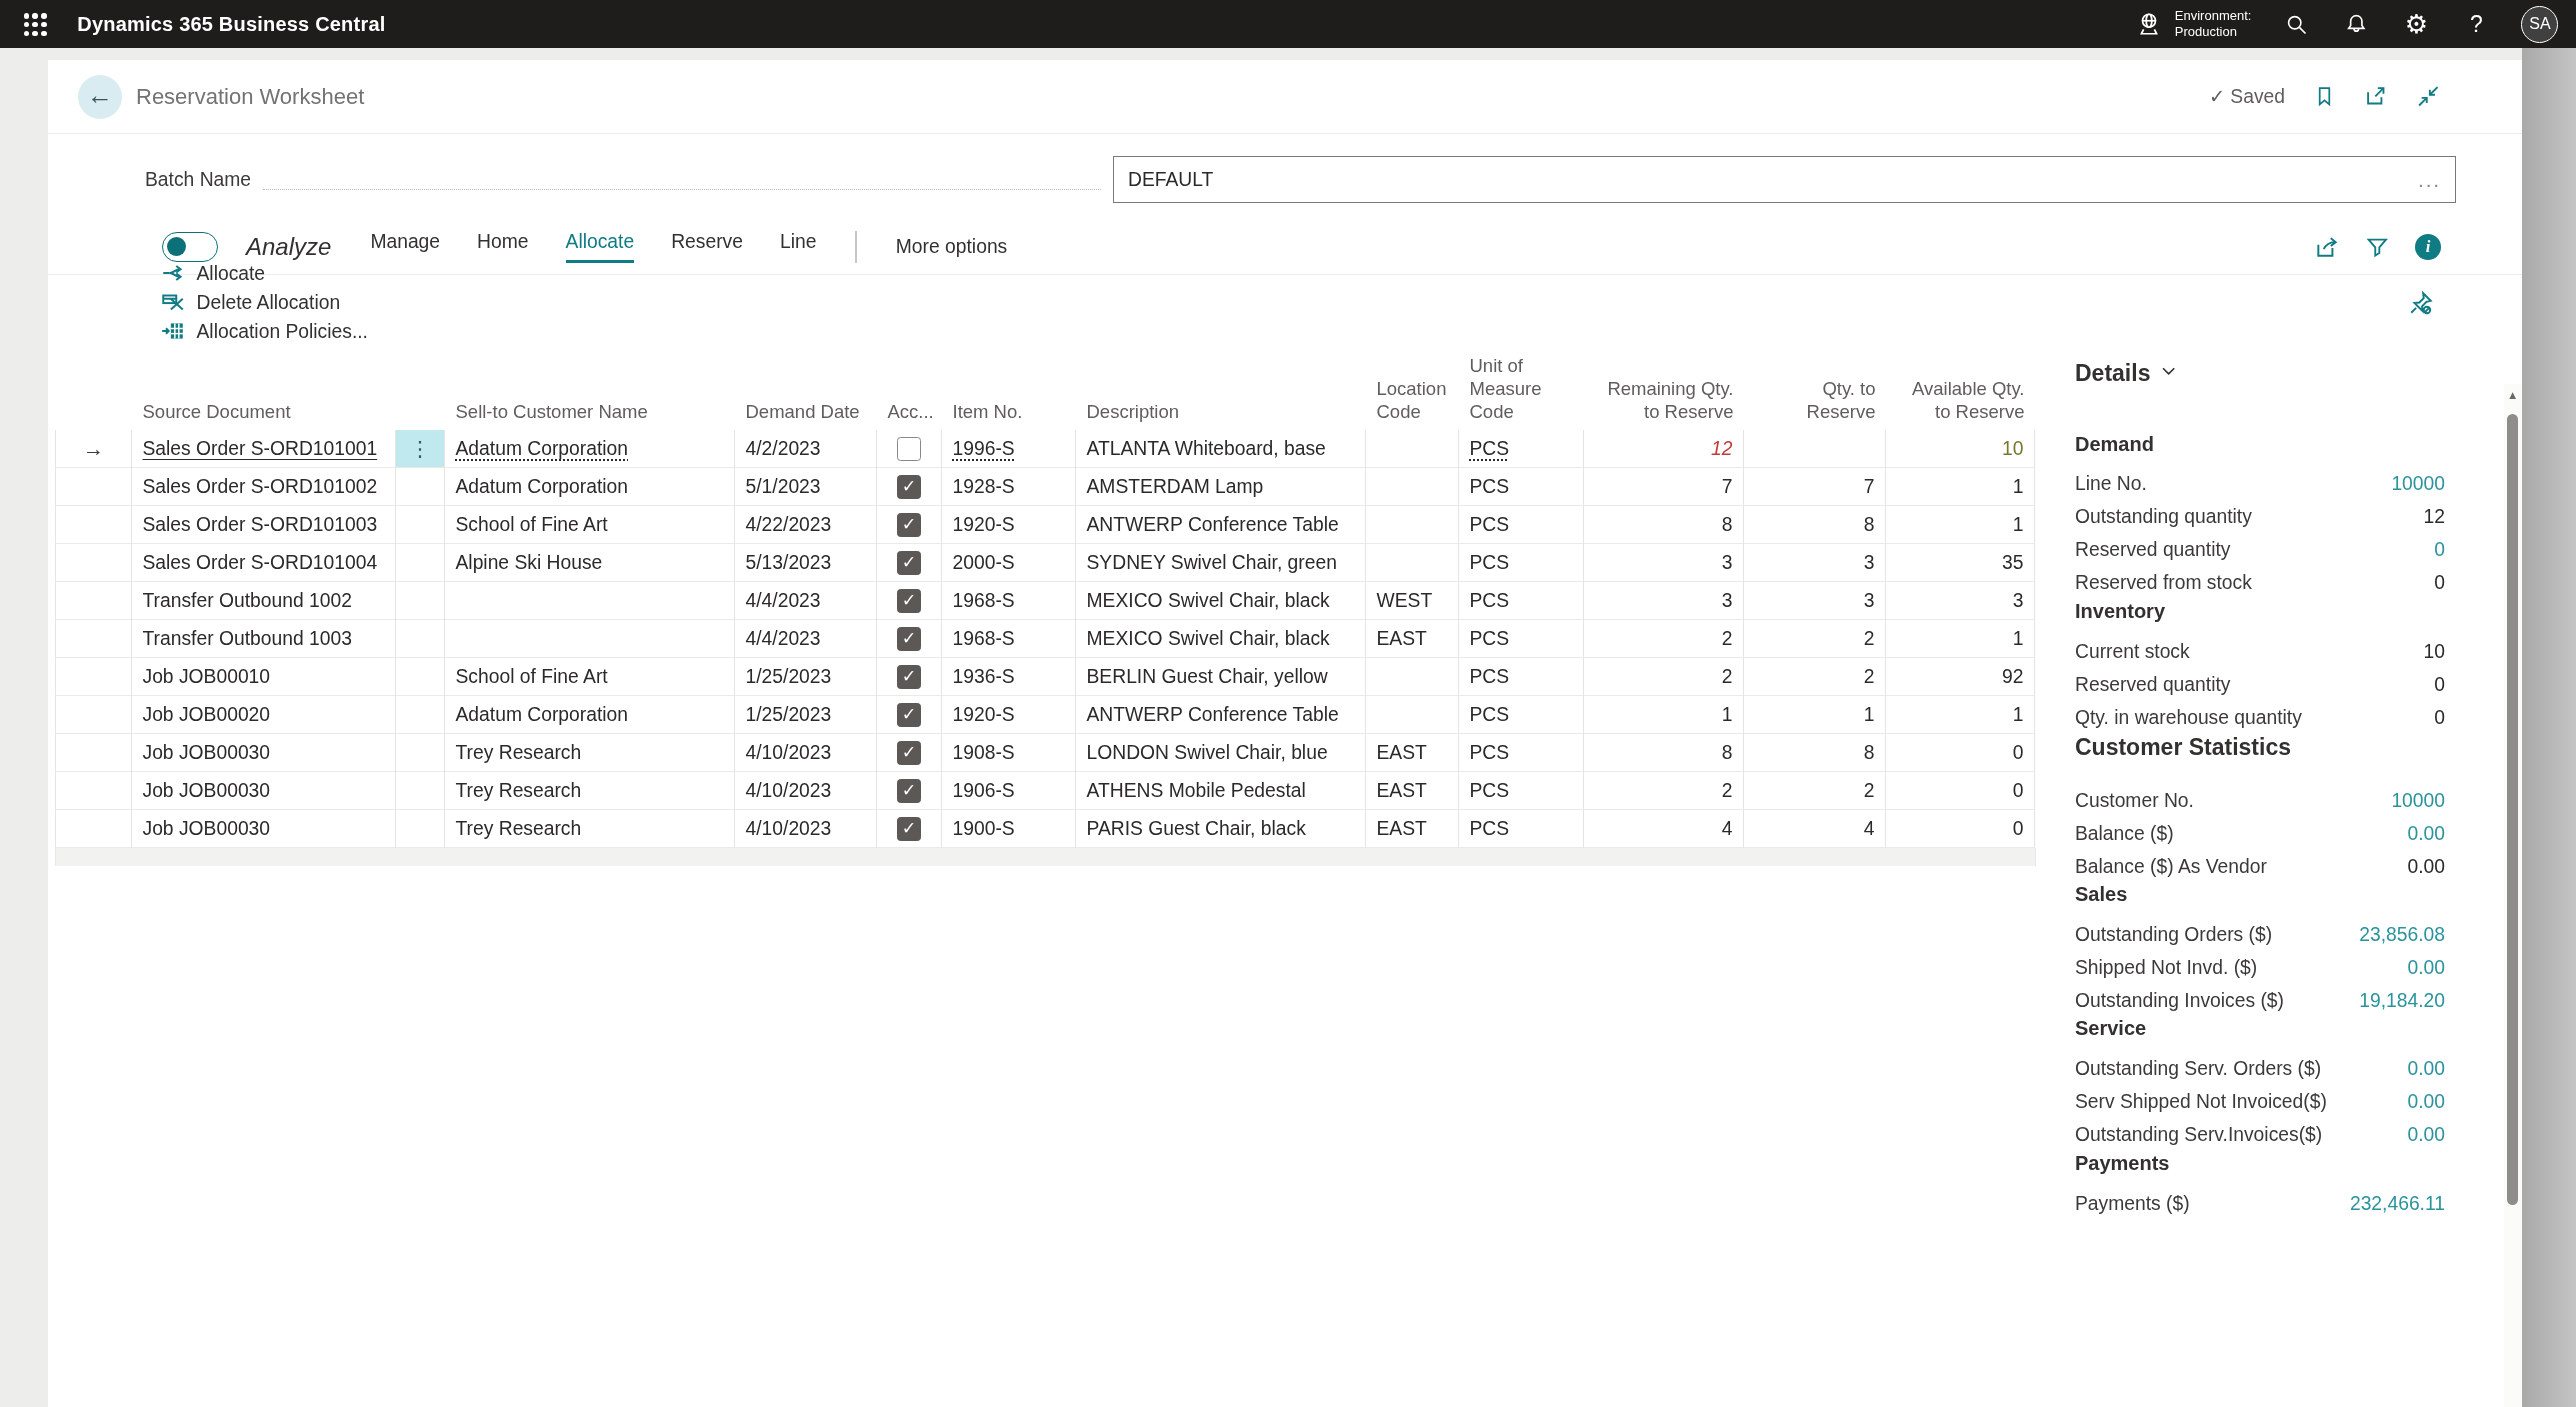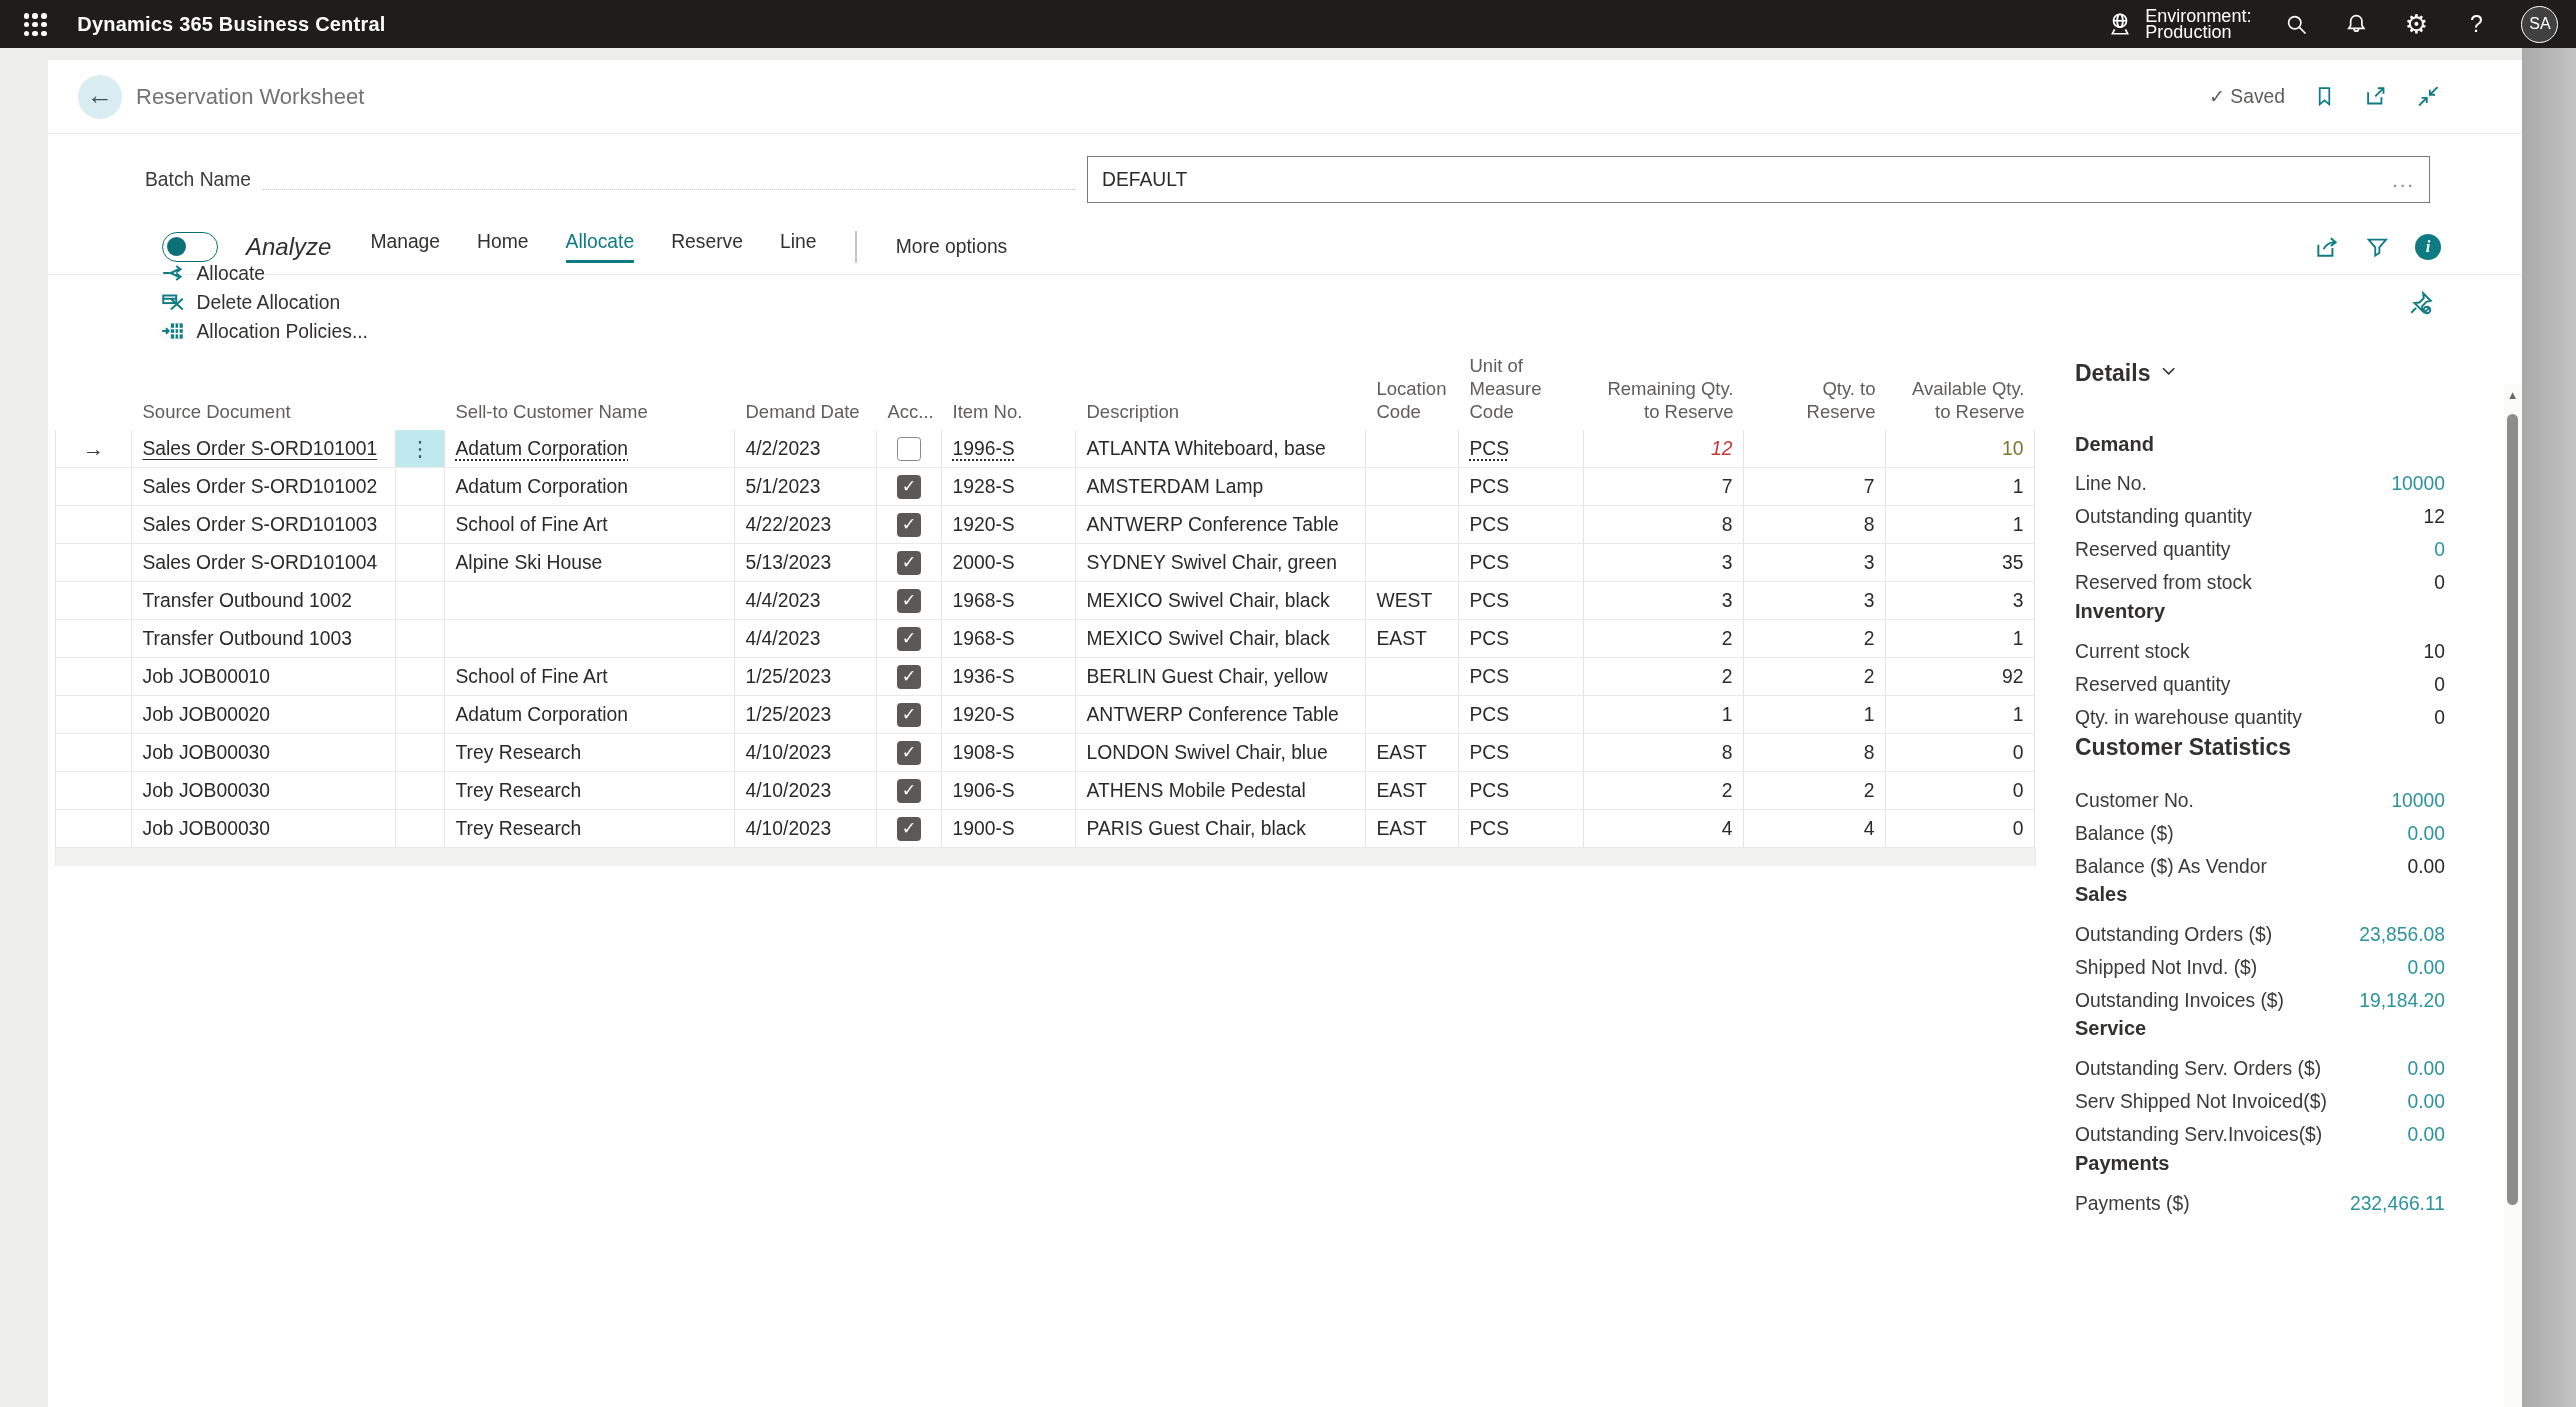--- a/index.html
+++ b/index.html
@@ -9,21 +9,21 @@
 
   
   .topbar { position:absolute; top:0; left:0; width:100%; height:48px;
     background:#1e1d1c; display:flex; align-items:center; z-index:10; }
   .waffle { width:30px; height:30px; margin-left:19.3px; display:grid;
     grid-template-columns:repeat(3,1fr); gap:3.5px; padding:4.4px; cursor:pointer; }
   .waffle i { width:5.3px; height:5.3px; border-radius:50%; background:#fff; }
   .tb-title { color:#fff; font-size:20px; font-weight:700; margin-left:28px; letter-spacing:0.2px; }
   .tb-right { margin-left:auto; display:flex; align-items:center; gap:30px; margin-right:17.6px; }
   .env { display:flex; align-items:center; gap:10.5px; color:#fff; }
-  .env-text { font-size:18px; line-height:16px; }
+  .env-text { font-size:13px; line-height:16px; }
   .tb-icon { width:30px; height:30px; display:flex; align-items:center; justify-content:center; color:#fff; }
   .tb-icon svg { stroke:#fff; fill:none; stroke-width:1.6; }
   .gear-glyph { font-size:26px; line-height:26px; }
   .help-glyph { font-size:23px; font-weight:400; }
   .avatar { width:37px; height:37px; border-radius:50%; border:1.8px solid #fff;
     color:#fff; font-size:16px; display:flex; align-items:center; justify-content:center; background:#404040; }
 
   
   .gutter-right { position:absolute; top:48px; right:0; width:54px; bottom:0;
     background:linear-gradient(to right,#a9a9a9,#c4c4c4); }
@@ -36,21 +36,21 @@
   .back-btn { width:44px; height:44px; border-radius:50%; background:#d8ecf1;
     display:flex; align-items:center; justify-content:center; cursor:pointer; }
   .back-btn span { font-size:26px; color:#3f5058; margin-top:-2.6px; }
   .page-title { font-size:22px; color:#737373; margin-left:14px; }
   .ph-right { margin-left:auto; display:flex; align-items:center; gap:26px; }
   .saved { display:flex; align-items:center; gap:5.3px; color:#5f5d5b; font-size:19.3px; }
   .teal-ic svg { stroke:#0f7b83; fill:none; stroke-width:1.8; }
   .hdr-ic { width:26px; height:26px; display:flex; align-items:center; justify-content:center; cursor:pointer; }
 
   
-  .batch-row { height:67px; display:flex; align-items:center; padding:0 92px 0 97px; margin-top:12.3px; }
+  .batch-row { height:67px; display:flex; align-items:center; padding:0 66px 0 97px; margin-top:12.3px; }
   .batch-label { font-size:19.3px; color:#3b3a39; white-space:nowrap; }
   .leader { flex:1; margin:8.8px 12.3px 0 12.3px; border-bottom:1.8px dotted #bdbbb9; height:12.3px; }
   .batch-input { width:1343px; height:47px; border:0.9px solid #7a7876; background:#fff;
     display:flex; align-items:center; padding:0 14px; }
   .batch-input .val { font-size:19.3px; color:#2b2a29; flex:1; }
   .assist { color:#8a8886; font-size:21px; letter-spacing:1.8px; cursor:pointer; }
 
   
   .menu-row { height:54px; display:flex; align-items:center; padding:0 81px 0 114px; margin-top:7px; }
   .toggle { width:56px; height:30px; border:1.8px solid #0c7078; border-radius:15px; position:relative; cursor:pointer; }

